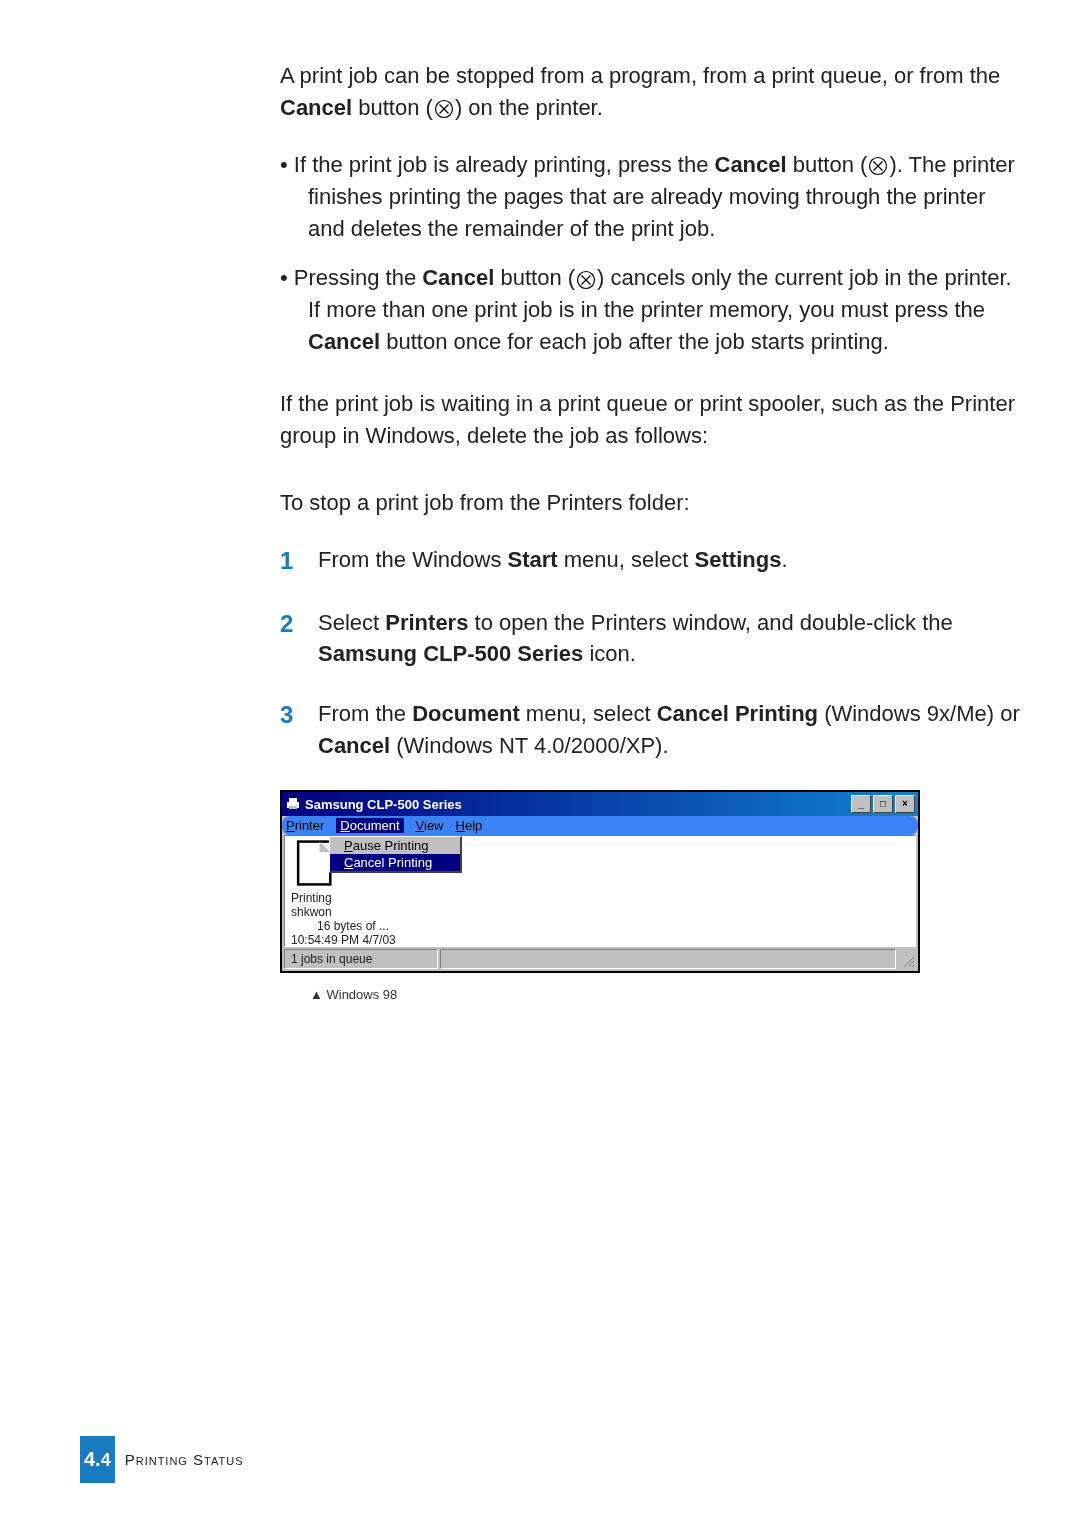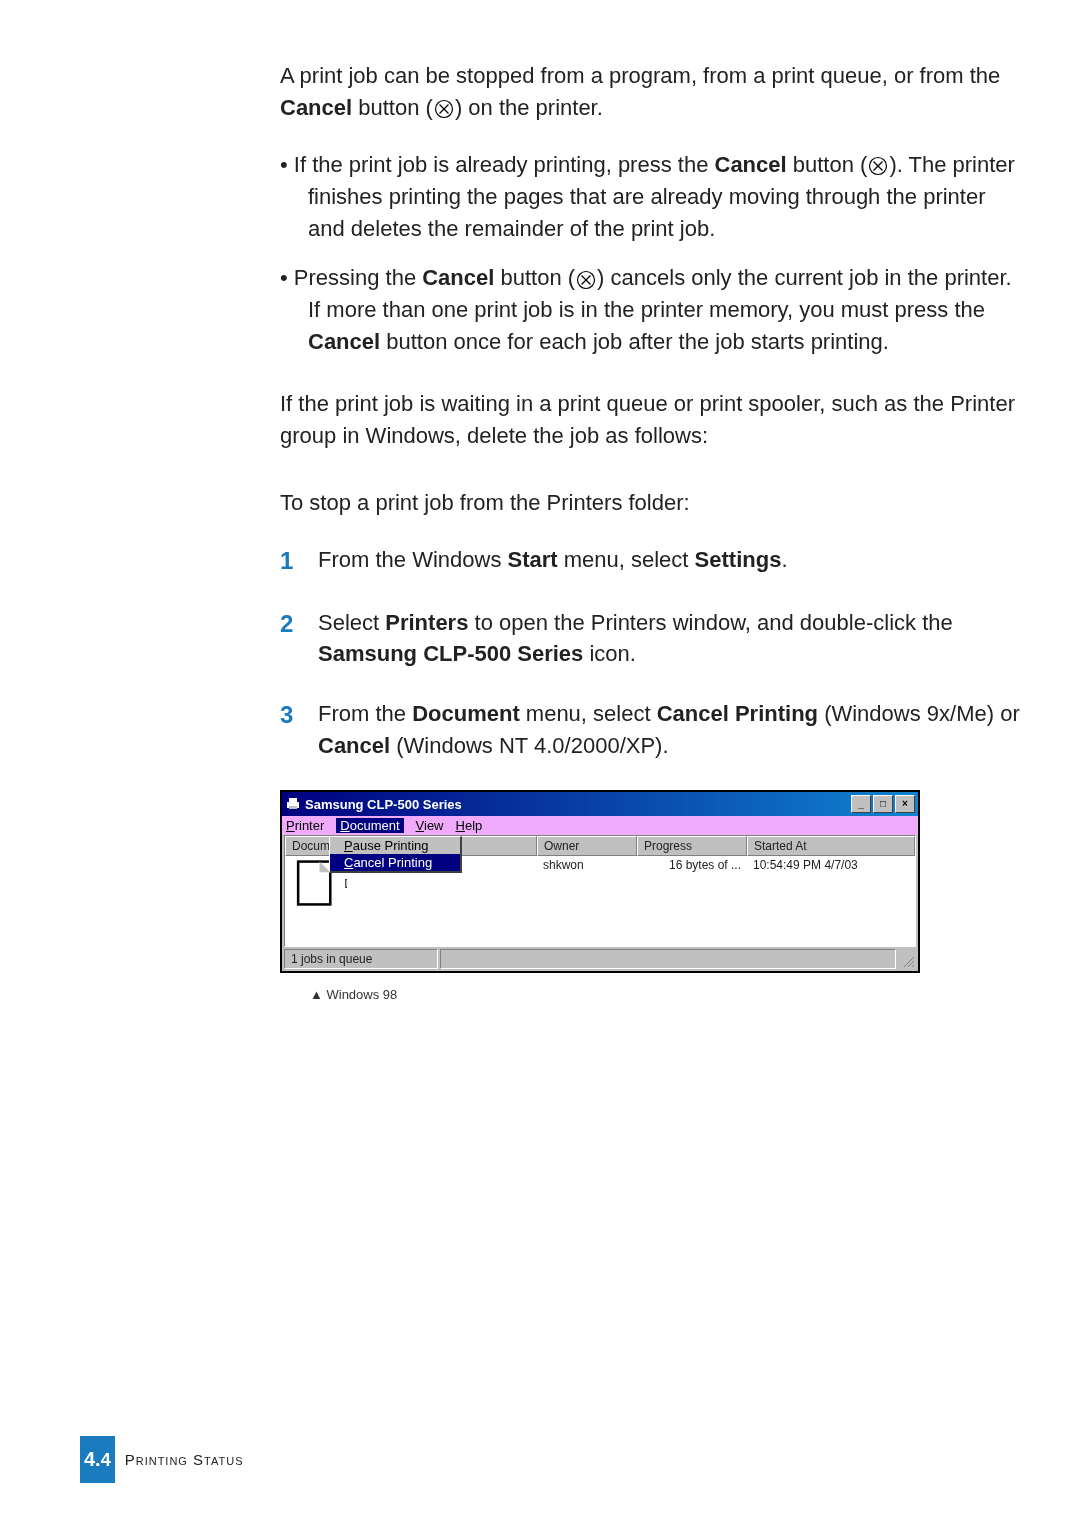--- a/index.html
+++ b/index.html
@@ -108,26 +108,27 @@
     font-family: "Marlette", Tahoma, sans-serif;
     font-size: 10px;
     font-weight: bold;
     color: #000;
     display: flex;
     align-items: center;
     justify-content: center;
     line-height: 1;
   }
   .win-menu {
-    background: #f0abfc;
+    background: #3b82f6;
     display: flex;
     font-family: "MS Sans Serif", Tahoma, sans-serif;
     font-size: 13px;
     padding: 2px 4px;
     gap: 12px;
+    border-radius: 8px;
   }
   .win-menu-item { color: #000; }
   .win-menu-item.open {
     background: #000080;
     color: #fff;
     padding: 0 4px;
   }
   .u { text-decoration: underline; }
   .dropdown {
     position: absolute;
@@ -174,20 +175,21 @@
     padding: 2px 6px;
     box-sizing: border-box;
     overflow: hidden;
     white-space: nowrap;
   }
   .list-row {
     display: flex;
     font-family: "MS Sans Serif", Tahoma, sans-serif;
     font-size: 12px;
     padding: 2px 0;
+    flex-direction: column;
   }
   .cell {
     padding: 0 6px;
     box-sizing: border-box;
     white-space: nowrap;
     overflow: hidden;
   }
   .row-icon {
     width: 14px;
     height: 14px;
@@ -318,27 +320,20 @@
         <div class="win-btn">×</div>
       </div>
     </div>
     <div class="win-menu">
       <span class="win-menu-item"><span class="u">P</span><span>rinter</span></span>
       <span class="win-menu-item open"><span class="u">D</span><span>ocument</span></span>
       <span class="win-menu-item"><span class="u">V</span><span>iew</span></span>
       <span class="win-menu-item"><span class="u">H</span><span>elp</span></span>
     </div>
     <div class="list-area">
-      <div class="list-header">
-        <div class="col-head" style="width:62px">Docum</div>
-        <div class="col-head" style="width:190px">Status</div>
-        <div class="col-head" style="width:100px">Owner</div>
-        <div class="col-head" style="width:110px">Progress</div>
-        <div class="col-head" style="flex:1">Started At</div>
-      </div>
       <div class="list-row">
         <div class="cell" style="width:62px">
           <span class="row-icon">
             <svg viewBox="0 0 14 14">
                   <rect x="2" y="1" width="9" height="12" fill="#fff" stroke="#000" stroke-width="0.7"></rect>
                   <path d="M8 1 L11 4 L8 4 Z" fill="#c0c0c0"></path>
                 </svg>
           </span><span>Doc</span>
         </div>
         <div class="cell" style="width:190px">Printing</div>

